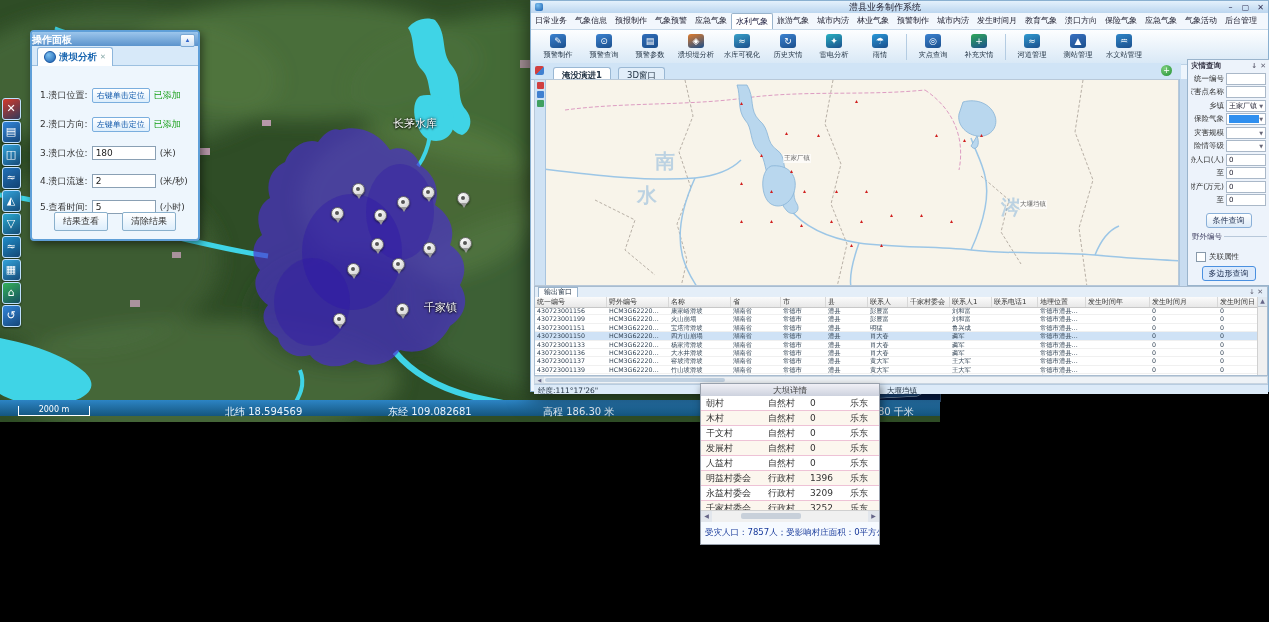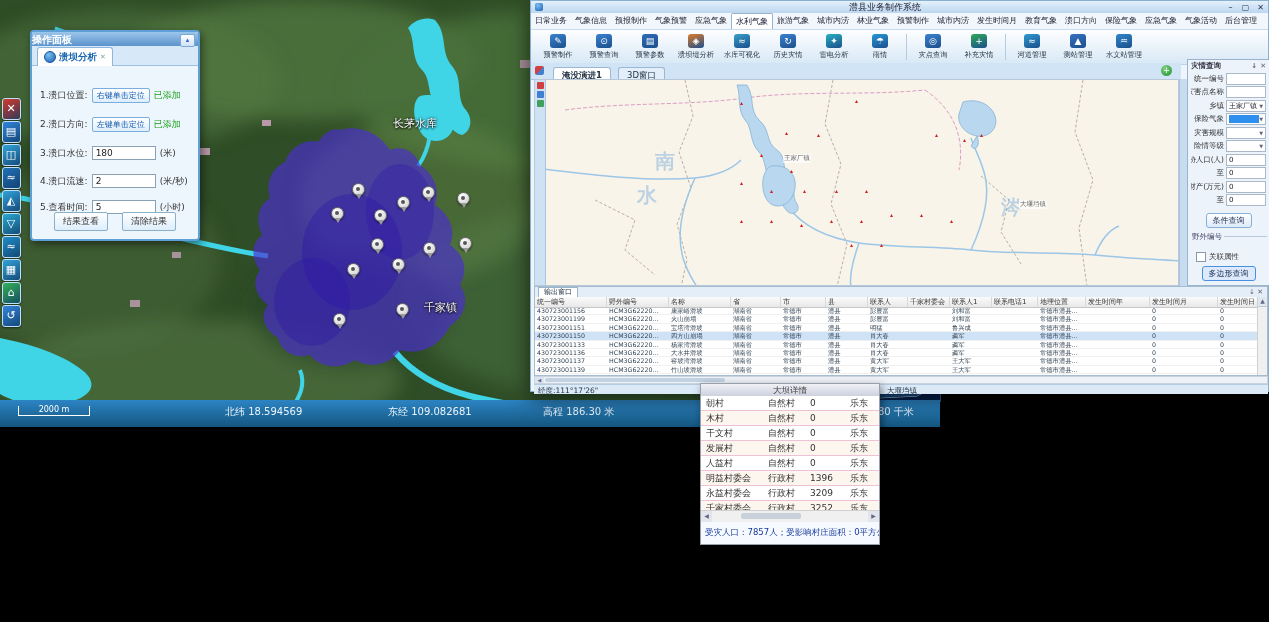--- a/index.html
+++ b/index.html
@@ -39,21 +39,21 @@
   .dok{color:#18a018;font-size:9px;white-space:nowrap;}
   .dinput{width:56px;height:12px;background:#fff;border:1px solid #8aa0b4;font-size:9px;line-height:12px;padding:0 3px;color:#222;}
   .dunit{font-size:9px;color:#333;}
   .dbot{position:absolute;left:0;right:0;bottom:8px;display:flex;justify-content:center;gap:14px;}
   .dbot .dbtn{color:#333;border-color:#8ab0cc;padding:2px 8px;font-size:9px;}
 
   
   #mini{position:absolute;left:756px;top:345px;width:183px;height:55px;background:#071f4e;border:1px solid #3a5a80;z-index:6;}
 
   
-  #gstatus{position:absolute;left:0;top:400px;width:940px;height:27px;z-index:8;
+  #gstatus{position:absolute;left:0;top:400px;width:940px;height:16px;z-index:8;
        background:linear-gradient(#2c84c4,#14567f);color:#eaf4fc;font-size:10px;text-decoration:underline;}
   #gstatus span{position:absolute;top:5px;white-space:nowrap;}
   #gscale{position:absolute;left:18px;top:6px;width:70px;height:9px;border:1px solid #fff;border-top:none;
        font-size:8px;text-align:center;line-height:7px;color:#fff;}
 
   
   #rw{position:absolute;left:530px;top:0;width:739px;height:392px;background:#eef5fc;
       border:1px solid #8ab0d0;box-shadow:0 6px 20px rgba(0,0,0,.65);z-index:20;box-sizing:border-box;}
   #rw-title{height:12px;background:linear-gradient(#e4f1fc,#bcd6ef);display:flex;align-items:center;font-size:9px;color:#223;}
   #rw-appicon{width:8px;height:8px;margin:0 4px;border-radius:2px;background:radial-gradient(circle at 35% 30%,#7cc0f0,#1a60b0);}

